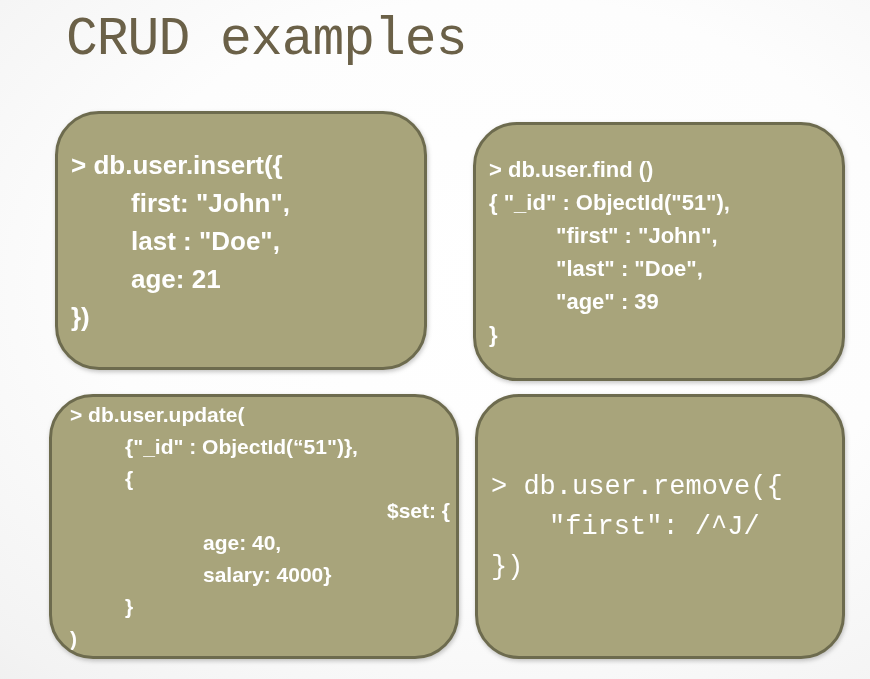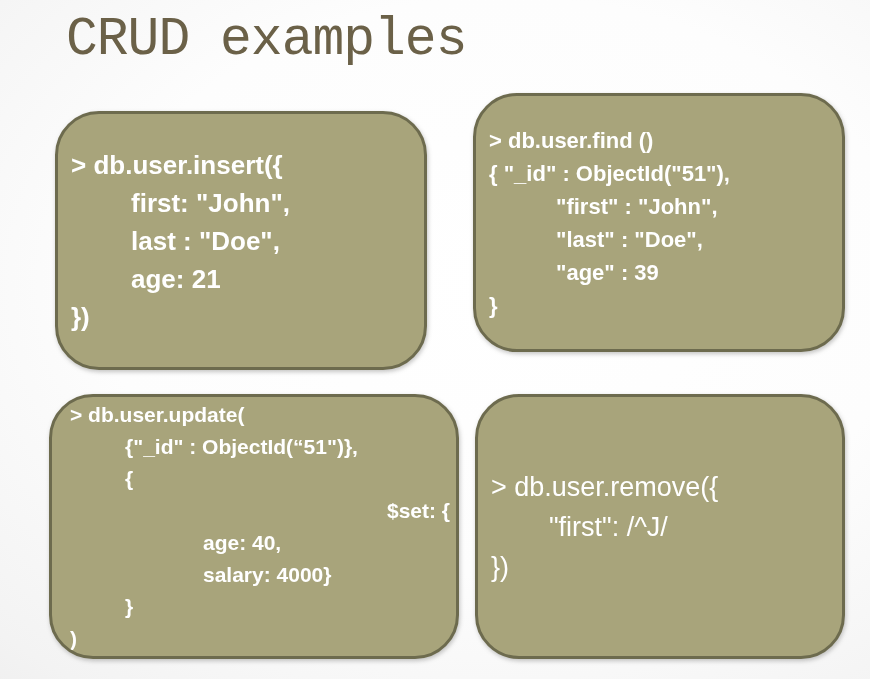--- a/index.html
+++ b/index.html
@@ -47,35 +47,35 @@
   .code-line {
     white-space: pre;
   }
 
   
   .box-insert { left: 55px; top: 111px; width: 372px; height: 259px; font-size: 26px; }
   .box-insert .code-line { line-height: 38px; }
   .box-insert .ind1 { padding-left: 60px; }
 
   
-  .box-find { left: 473px; top: 93px; width: 372px; height: 259px; font-size: 22px; }
+  .box-find { left: 473px; top: 122px; width: 372px; height: 259px; font-size: 22px; }
   .box-find .code-line { line-height: 33px; }
   .box-find .ind1 { padding-left: 67px; }
 
   
   .box-update { left: 49px; top: 394px; width: 410px; height: 265px; font-size: 21px; }
   .box-update .code-lines { padding-left: 18px; }
   .box-update .code-line { line-height: 32px; }
   .box-update .ind1 { padding-left: 55px; }
   .box-update .ind2 { padding-left: 97px; text-align: right; }
   .box-update .ind3 { padding-left: 133px; }
 
   
   .box-remove { left: 475px; top: 394px; width: 370px; height: 265px; font-size: 27px; font-weight: 400; }
-  .box-remove .code-line { line-height: 40px; }
+  .box-remove .code-line { line-height: 40px; font-family: Liberation Mono, monospace; }
   .box-remove .ind1 { padding-left: 58px; }
 </style>
 </head>
 <body>
 
 <div class="slide">
 
   <h1 class="slide-title">CRUD examples</h1>
 
   <div class="code-box box-insert">

